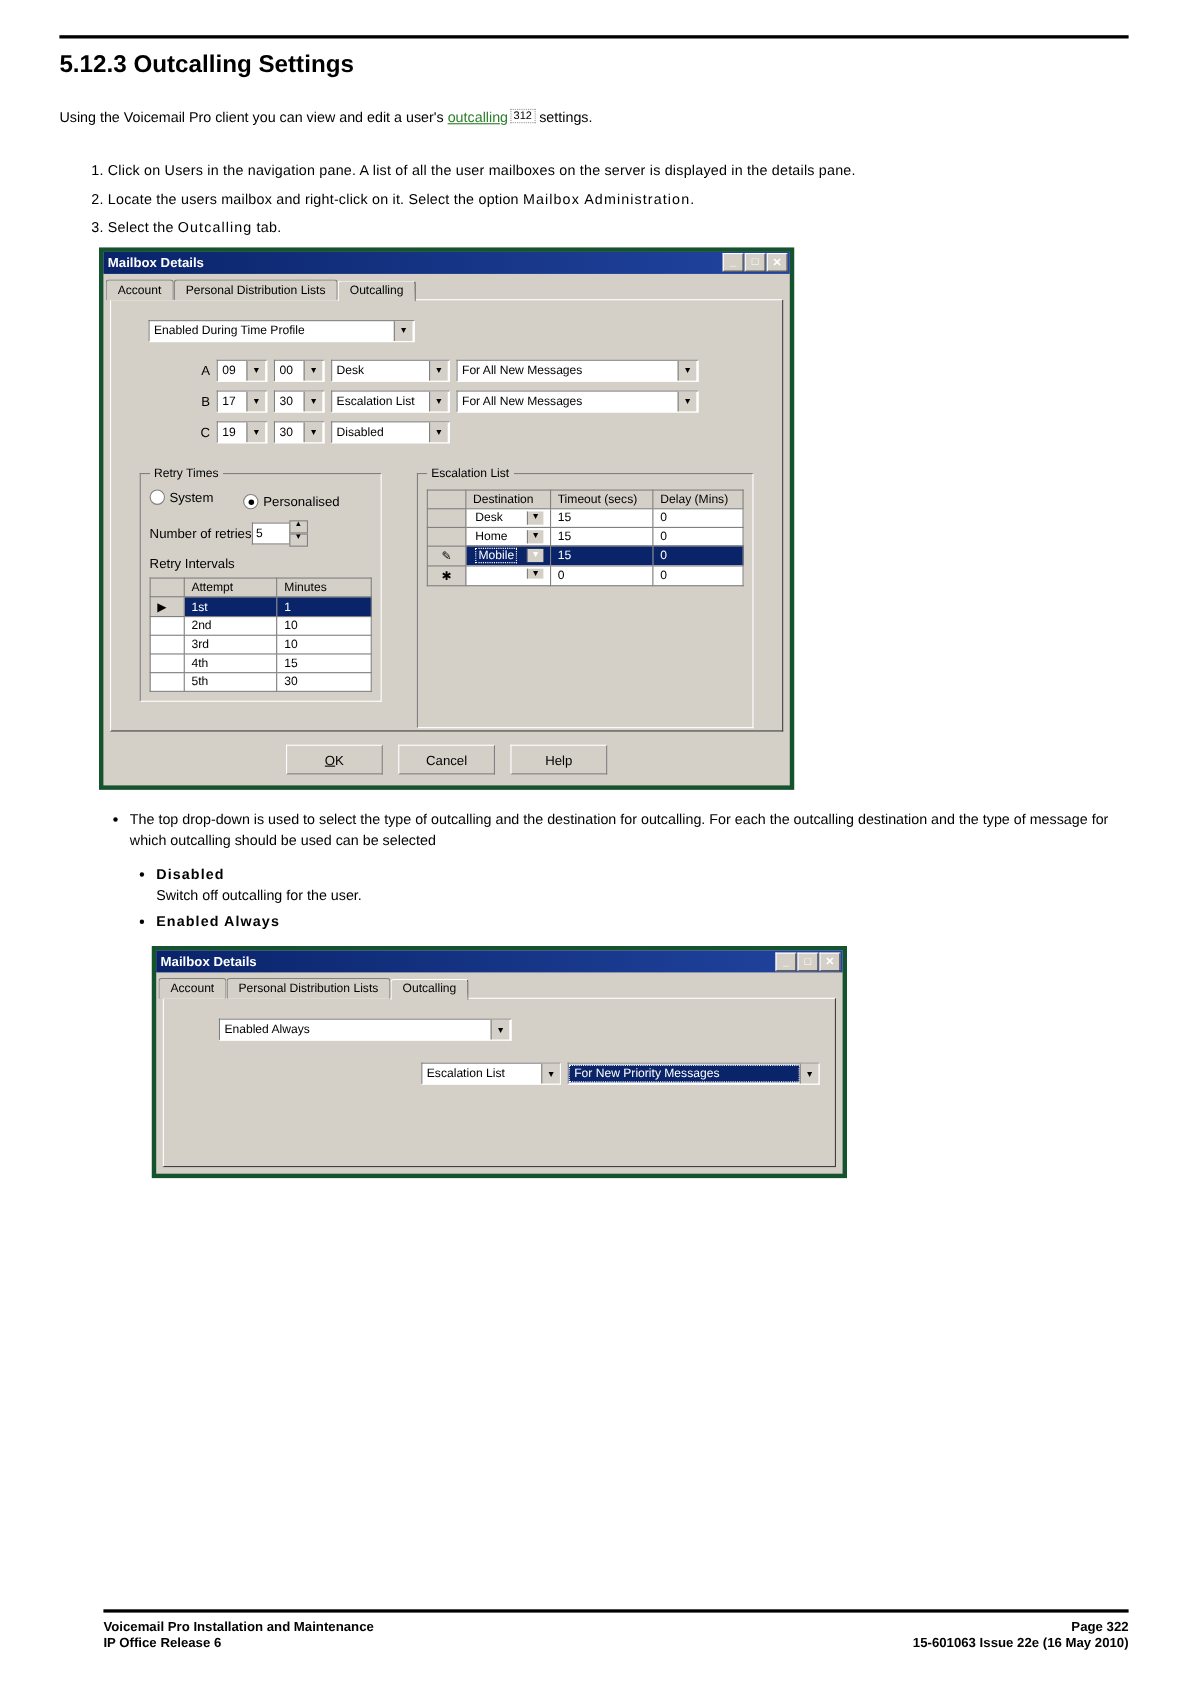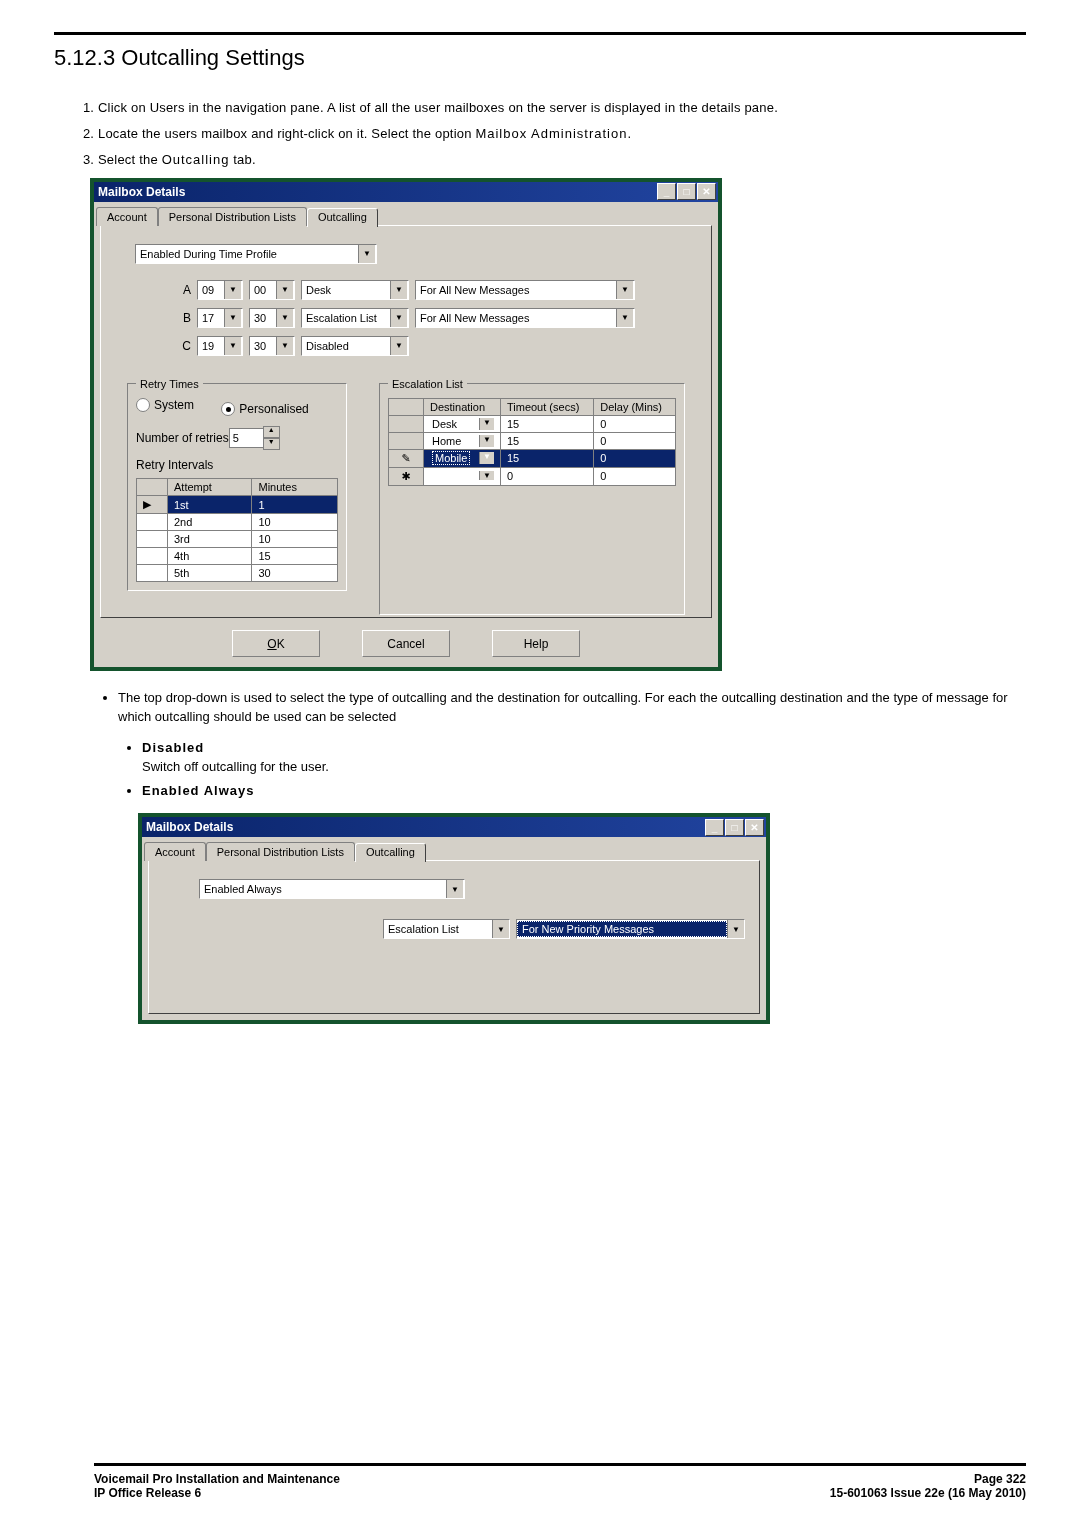--- a/index.html
+++ b/index.html
@@ -1,18 +1,18 @@
 <!DOCTYPE html>
 <html><head>
 <meta charset="utf-8">
 <style>
   html,body{margin:0;padding:0;background:#fff;font-family:Verdana,Arial,sans-serif;color:#000;}
   .page{width:1080px;min-height:1528px;margin:0 auto;position:relative;box-sizing:border-box;padding:32px 54px 80px 54px;}
   .rule{border-top:3px solid #000;margin-bottom:10px;}
-  h2{font-size:22px;font-weight:normal;margin:0 0 28px 0;}
+  h2{font-size:22px;font-weight:bold;margin:0 0 28px 0;}
   p.intro{font-size:13px;margin:0 0 32px 0;}
   a.link{color:#2a7f2a;text-decoration:underline;}
   .ref{display:inline-block;border:1px dotted #999;font-size:10px;padding:0 2px;vertical-align:text-top;margin-left:2px;}
   ol.steps{font-size:13px;padding-left:44px;margin:0 0 4px 0;}
   ol.steps li{margin-bottom:8px;letter-spacing:0.2px;line-height:1.4;}
   .opt{letter-spacing:1px;}
   
   .dialog{width:624px;border:4px solid #14532d;background:#d4d0c8;margin-left:36px;margin-bottom:18px;font-family:Tahoma,Arial,sans-serif;font-size:12px;}
   .dialog.small{height:auto;}
   .titlebar{height:20px;background:linear-gradient(to right,#0a246a,#2144a0);color:#fff;display:flex;align-items:center;justify-content:space-between;padding:0 2px 0 4px;font-weight:bold;font-size:12px;}
@@ -50,37 +50,40 @@
   td.marker{width:18px;background:#d4d0c8;text-align:center;}
   
   .escgrid{width:100%;border-collapse:collapse;font-size:11px;}
   .escgrid th{background:#d4d0c8;border:1px solid #808080;font-weight:normal;padding:2px 6px;text-align:left;}
   .escgrid td{border:1px solid #808080;padding:2px 6px;background:#fff;}
   .escgrid td.marker{background:#d4d0c8;text-align:center;width:22px;}
   .escgrid td.sel{background:#0a246a;color:#fff;}
   .minicombo{display:inline-flex;width:100%;}
   .minicombo .v{flex:1;padding:0 2px;}
   .minicombo .a{width:14px;background:#d4d0c8;border-left:1px solid #808080;text-align:center;font-size:8px;}
-  .dlgbtns{display:flex;justify-content:center;gap:42px;padding:6px 0 10px 0;}
+  .dlgbtns{display:flex;justify-content:center;gap:14px;padding:6px 0 10px 0;}
   .btn{width:86px;height:25px;border:1px solid #808080;border-top-color:#fff;border-left-color:#fff;background:#d4d0c8;font-size:12px;display:flex;align-items:center;justify-content:center;cursor:default;}
   .btn .u{text-decoration:underline;}
   ul.bullets{font-size:13px;margin:0 0 12px 0;padding-left:28px;}
   ul.bullets li{margin-bottom:6px;line-height:1.45;}
   ul.sub{padding-left:28px;}
   .bold{font-weight:bold;letter-spacing:1px;}
   .footer{position:absolute;left:54px;right:54px;bottom:28px;border-top:3px solid #000;padding-top:6px;font-size:12px;display:flex;justify-content:space-between;font-weight:bold;margin-left:40px;}
   .footer .r{text-align:right;}
 </style>
 </head>
 <body>
 
 <div class="page">
   <div class="rule"></div>
   <h2>5.12.3 Outcalling Settings</h2>
 
+  <p class="intro">
+    <span>Using the Voicemail Pro client you can view and edit a user's </span><a class="link">outcalling</a><span class="ref">312</span><span> settings.</span>
+  </p>
 
   <ol class="steps">
     <li>Click on Users in the navigation pane. A list of all the user mailboxes on the server is displayed in the details pane.</li>
     <li><span>Locate the users mailbox and right-click on it. Select the option </span><span class="opt">Mailbox Administration</span><span>.</span></li>
     <li><span>Select the </span><span class="opt">Outcalling</span><span> tab.</span></li>
   </ol>
 
   <div class="dialog">
     <div class="titlebar">
       <span>Mailbox Details</span>

